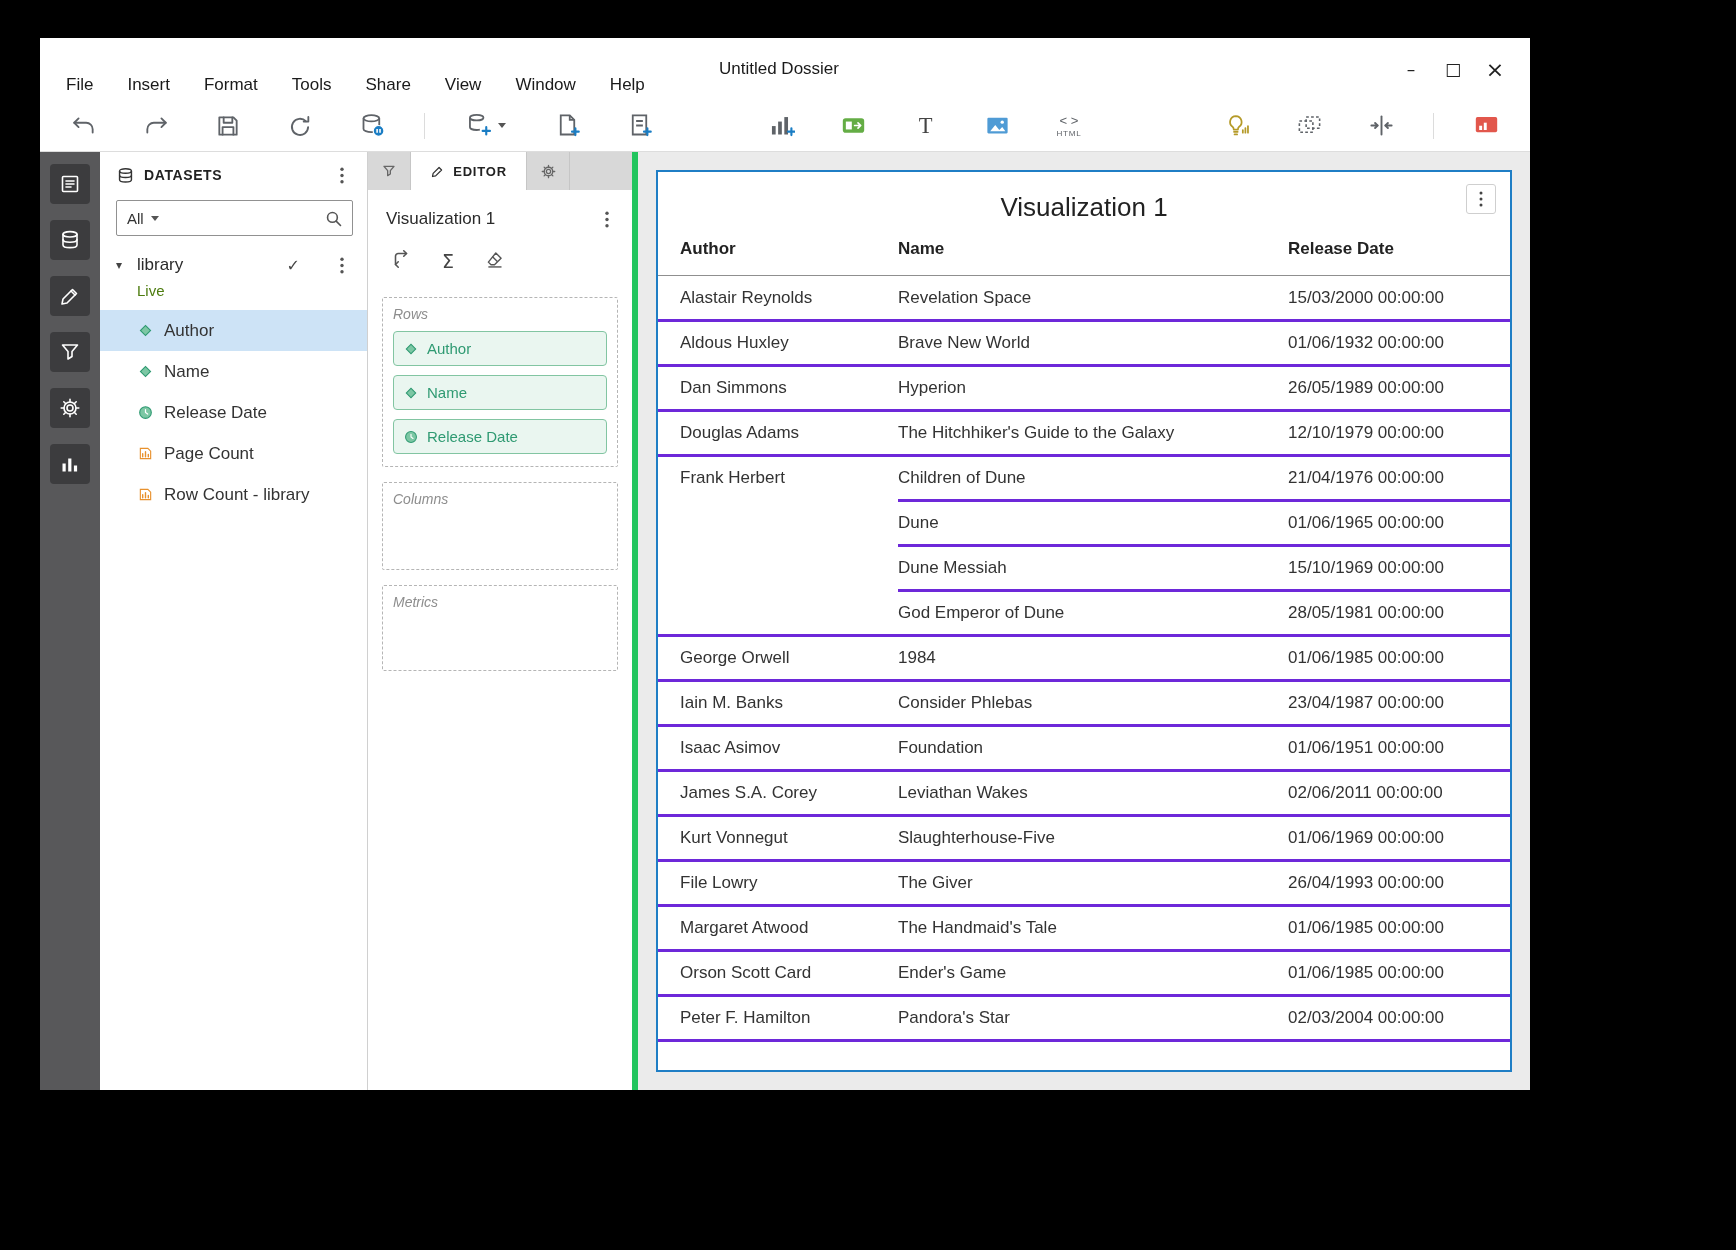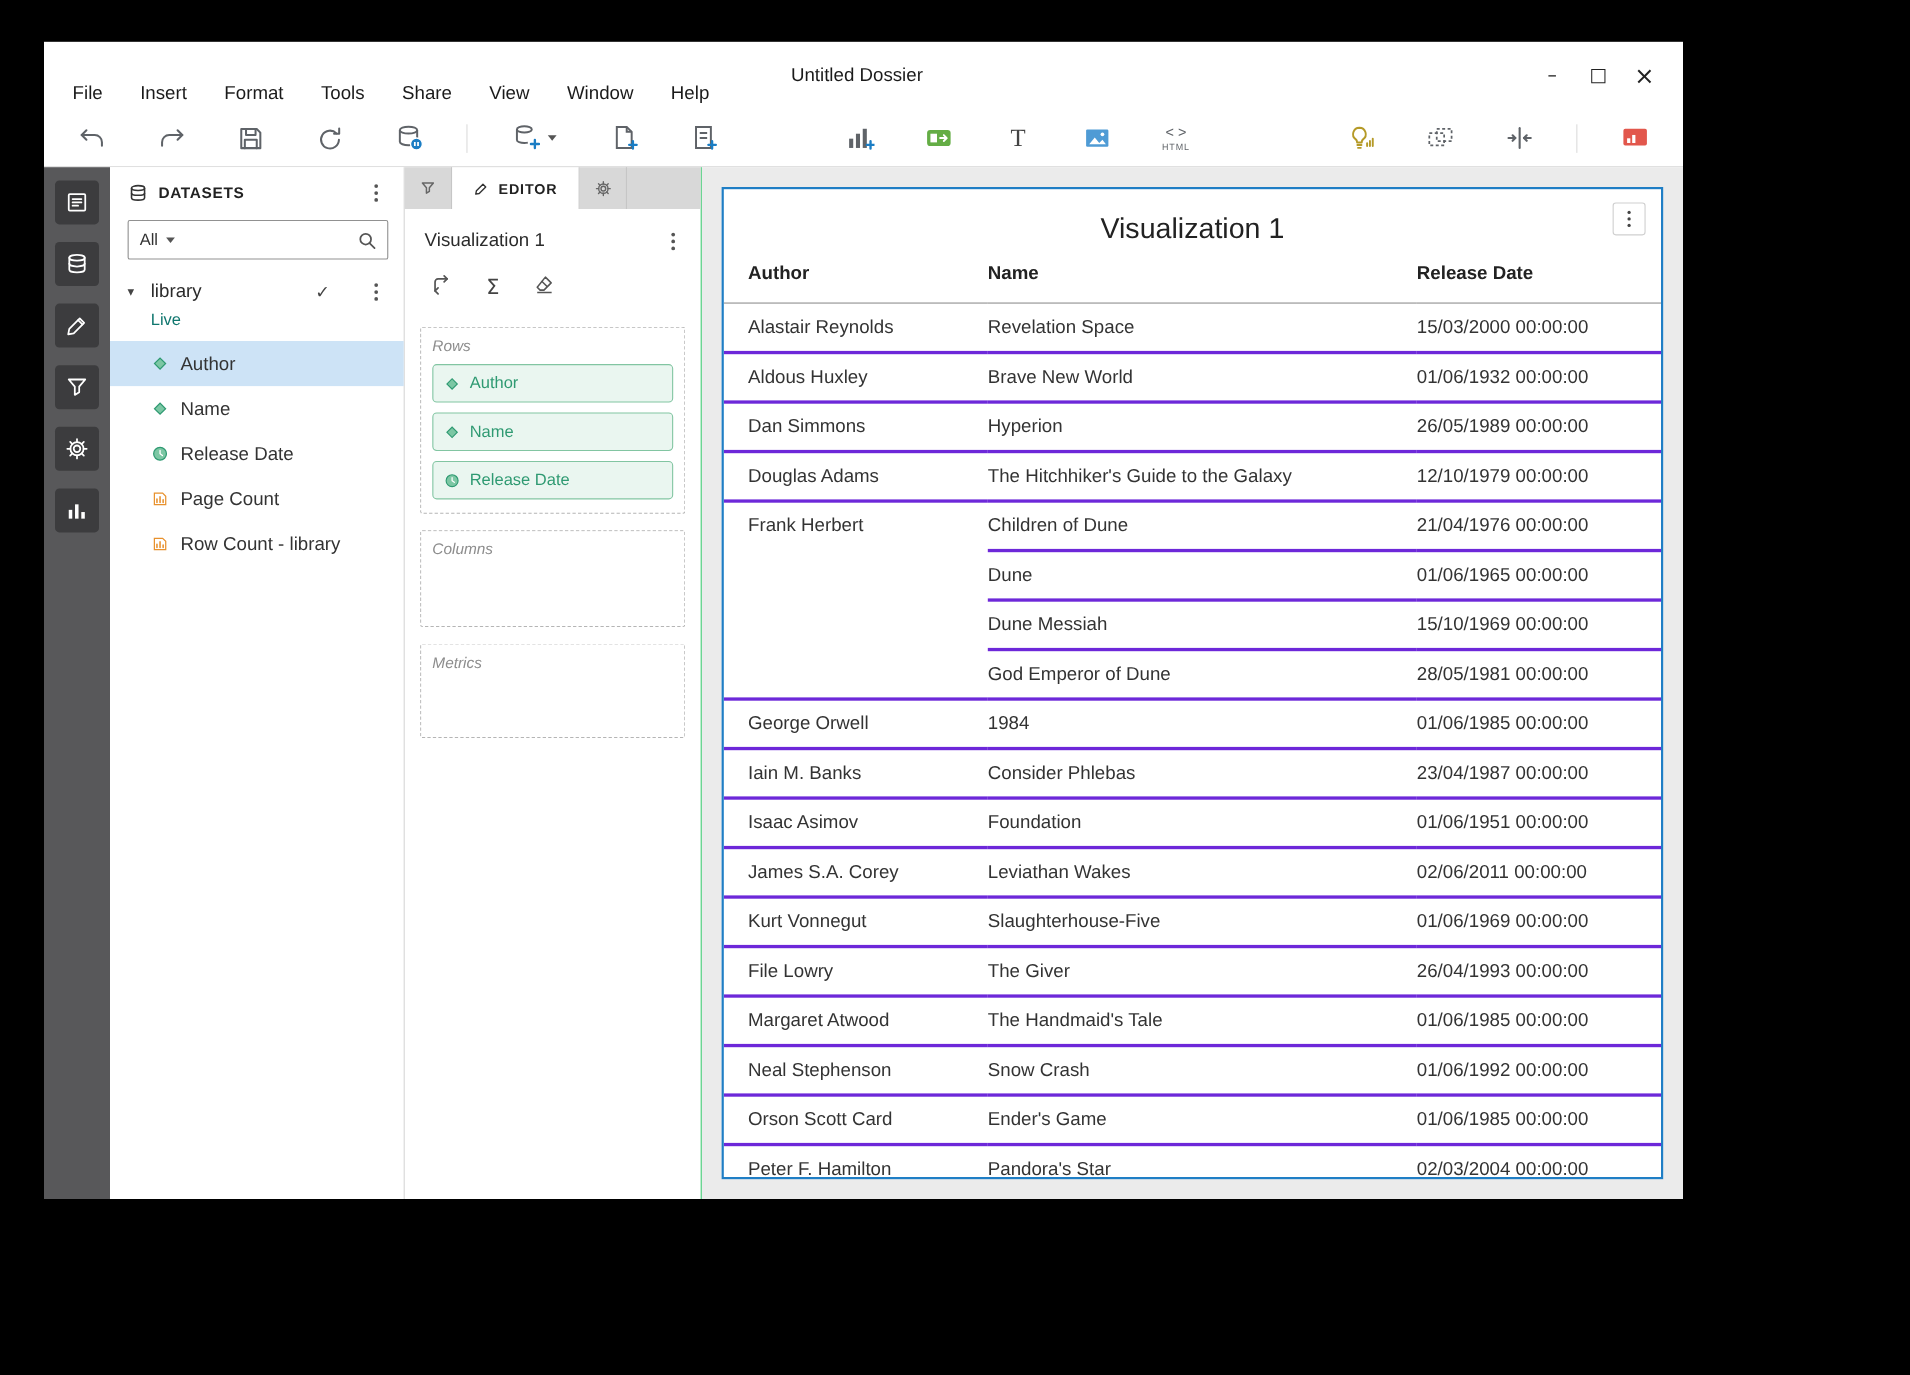--- a/index.html
+++ b/index.html
@@ -53,30 +53,30 @@
   .datasets-panel { width:268px; flex:none; background:#fff; border-right:1px solid #d0d0d0; display:flex; flex-direction:column; }
   .panel-header { display:flex; align-items:center; height:46px; padding:0 14px 0 16px; gap:9px; }
   .panel-title { font-weight:700; font-size:14px; letter-spacing:.6px; color:#222; }
   .kebab { margin-left:auto; display:flex; align-items:center; justify-content:center; width:22px; height:22px; }
   .search-box { display:flex; align-items:center; height:36px; margin:2px 14px 12px 16px; border:1px solid #919191; border-radius:2px; padding:0 10px; gap:7px; font-size:15px; color:#333; background:#fff; }
   .search-box .mag { margin-left:auto; display:flex; }
   .tree-row { display:flex; align-items:center; height:34px; padding:0 14px 0 16px; gap:9px; font-size:17px; color:#2b2b2b; }
   .tree-arrow { font-size:12px; color:#444; width:12px; }
   .tree-check { margin-left:auto; font-size:16px; color:#444; }
   .tree-row .kebab { margin-left:22px; }
-  .live-row { padding-left:37px; font-size:15px; color:#0f766e; height:28px; }
+  .live-row { padding-left:37px; font-size:15px; color:#4d7c0f; height:28px; }
   .field { display:flex; align-items:center; height:41px; padding-left:38px; gap:11px; font-size:17px; color:#333; }
   .field.selected { background:#cde3f6; }
   .field .fic { display:none; line-height:0; }
   .field.attribute .ic-attribute { display:block; }
   .field.date .ic-date { display:block; }
   .field.metric .ic-metric { display:block; }
 
   
-  .editor-panel { width:270px; flex:none; background:#fff; border-right:1px solid #22c55e; display:flex; flex-direction:column; }
+  .editor-panel { width:270px; flex:none; background:#fff; border-right:6px solid #22c55e; display:flex; flex-direction:column; }
   .tabstrip { display:flex; height:38px; background:#d8d8d8; flex:none; }
   .tab { display:flex; align-items:center; justify-content:center; gap:8px; border-right:1px solid #c6c6c6; }
   .tab.icon-only { width:43px; }
   .tab.active { background:#fff; width:116px; font-size:13px; font-weight:700; letter-spacing:.8px; color:#222; border-right:1px solid #c6c6c6; }
   .tab-fill { flex:1; }
   .editor-body { padding:8px 14px 0 14px; flex:1; }
   .viz-row { display:flex; align-items:center; height:42px; font-size:17px; color:#2b2b2b; padding-left:4px; }
   .tool-row { display:flex; align-items:center; gap:30px; height:42px; padding-left:8px; color:#555; }
   .sigma { font-size:19px; color:#444; }
   .zone { border:1px dashed #b5b5b5; border-radius:2px; margin-top:15px; padding:8px 10px 12px 10px; }
@@ -615,25 +615,20 @@
                 <td data-interactable="true">The Giver</td>
                 <td data-interactable="true">26/04/1993 00:00:00</td>
               </tr>
 
               <tr data-interactable="true">
                 <td class="c-author" data-interactable="true">Margaret Atwood</td>
                 <td data-interactable="true">The Handmaid's Tale</td>
                 <td data-interactable="true">01/06/1985 00:00:00</td>
               </tr>
 
-              <tr data-interactable="true">
-                <td class="c-author" data-interactable="true">Neal Stephenson</td>
-                <td data-interactable="true">Snow Crash</td>
-                <td data-interactable="true">01/06/1992 00:00:00</td>
-              </tr>
 
               <tr data-interactable="true">
                 <td class="c-author" data-interactable="true">Orson Scott Card</td>
                 <td data-interactable="true">Ender's Game</td>
                 <td data-interactable="true">01/06/1985 00:00:00</td>
               </tr>
 
               <tr data-interactable="true">
                 <td class="c-author" data-interactable="true">Peter F. Hamilton</td>
                 <td data-interactable="true">Pandora's Star</td>

